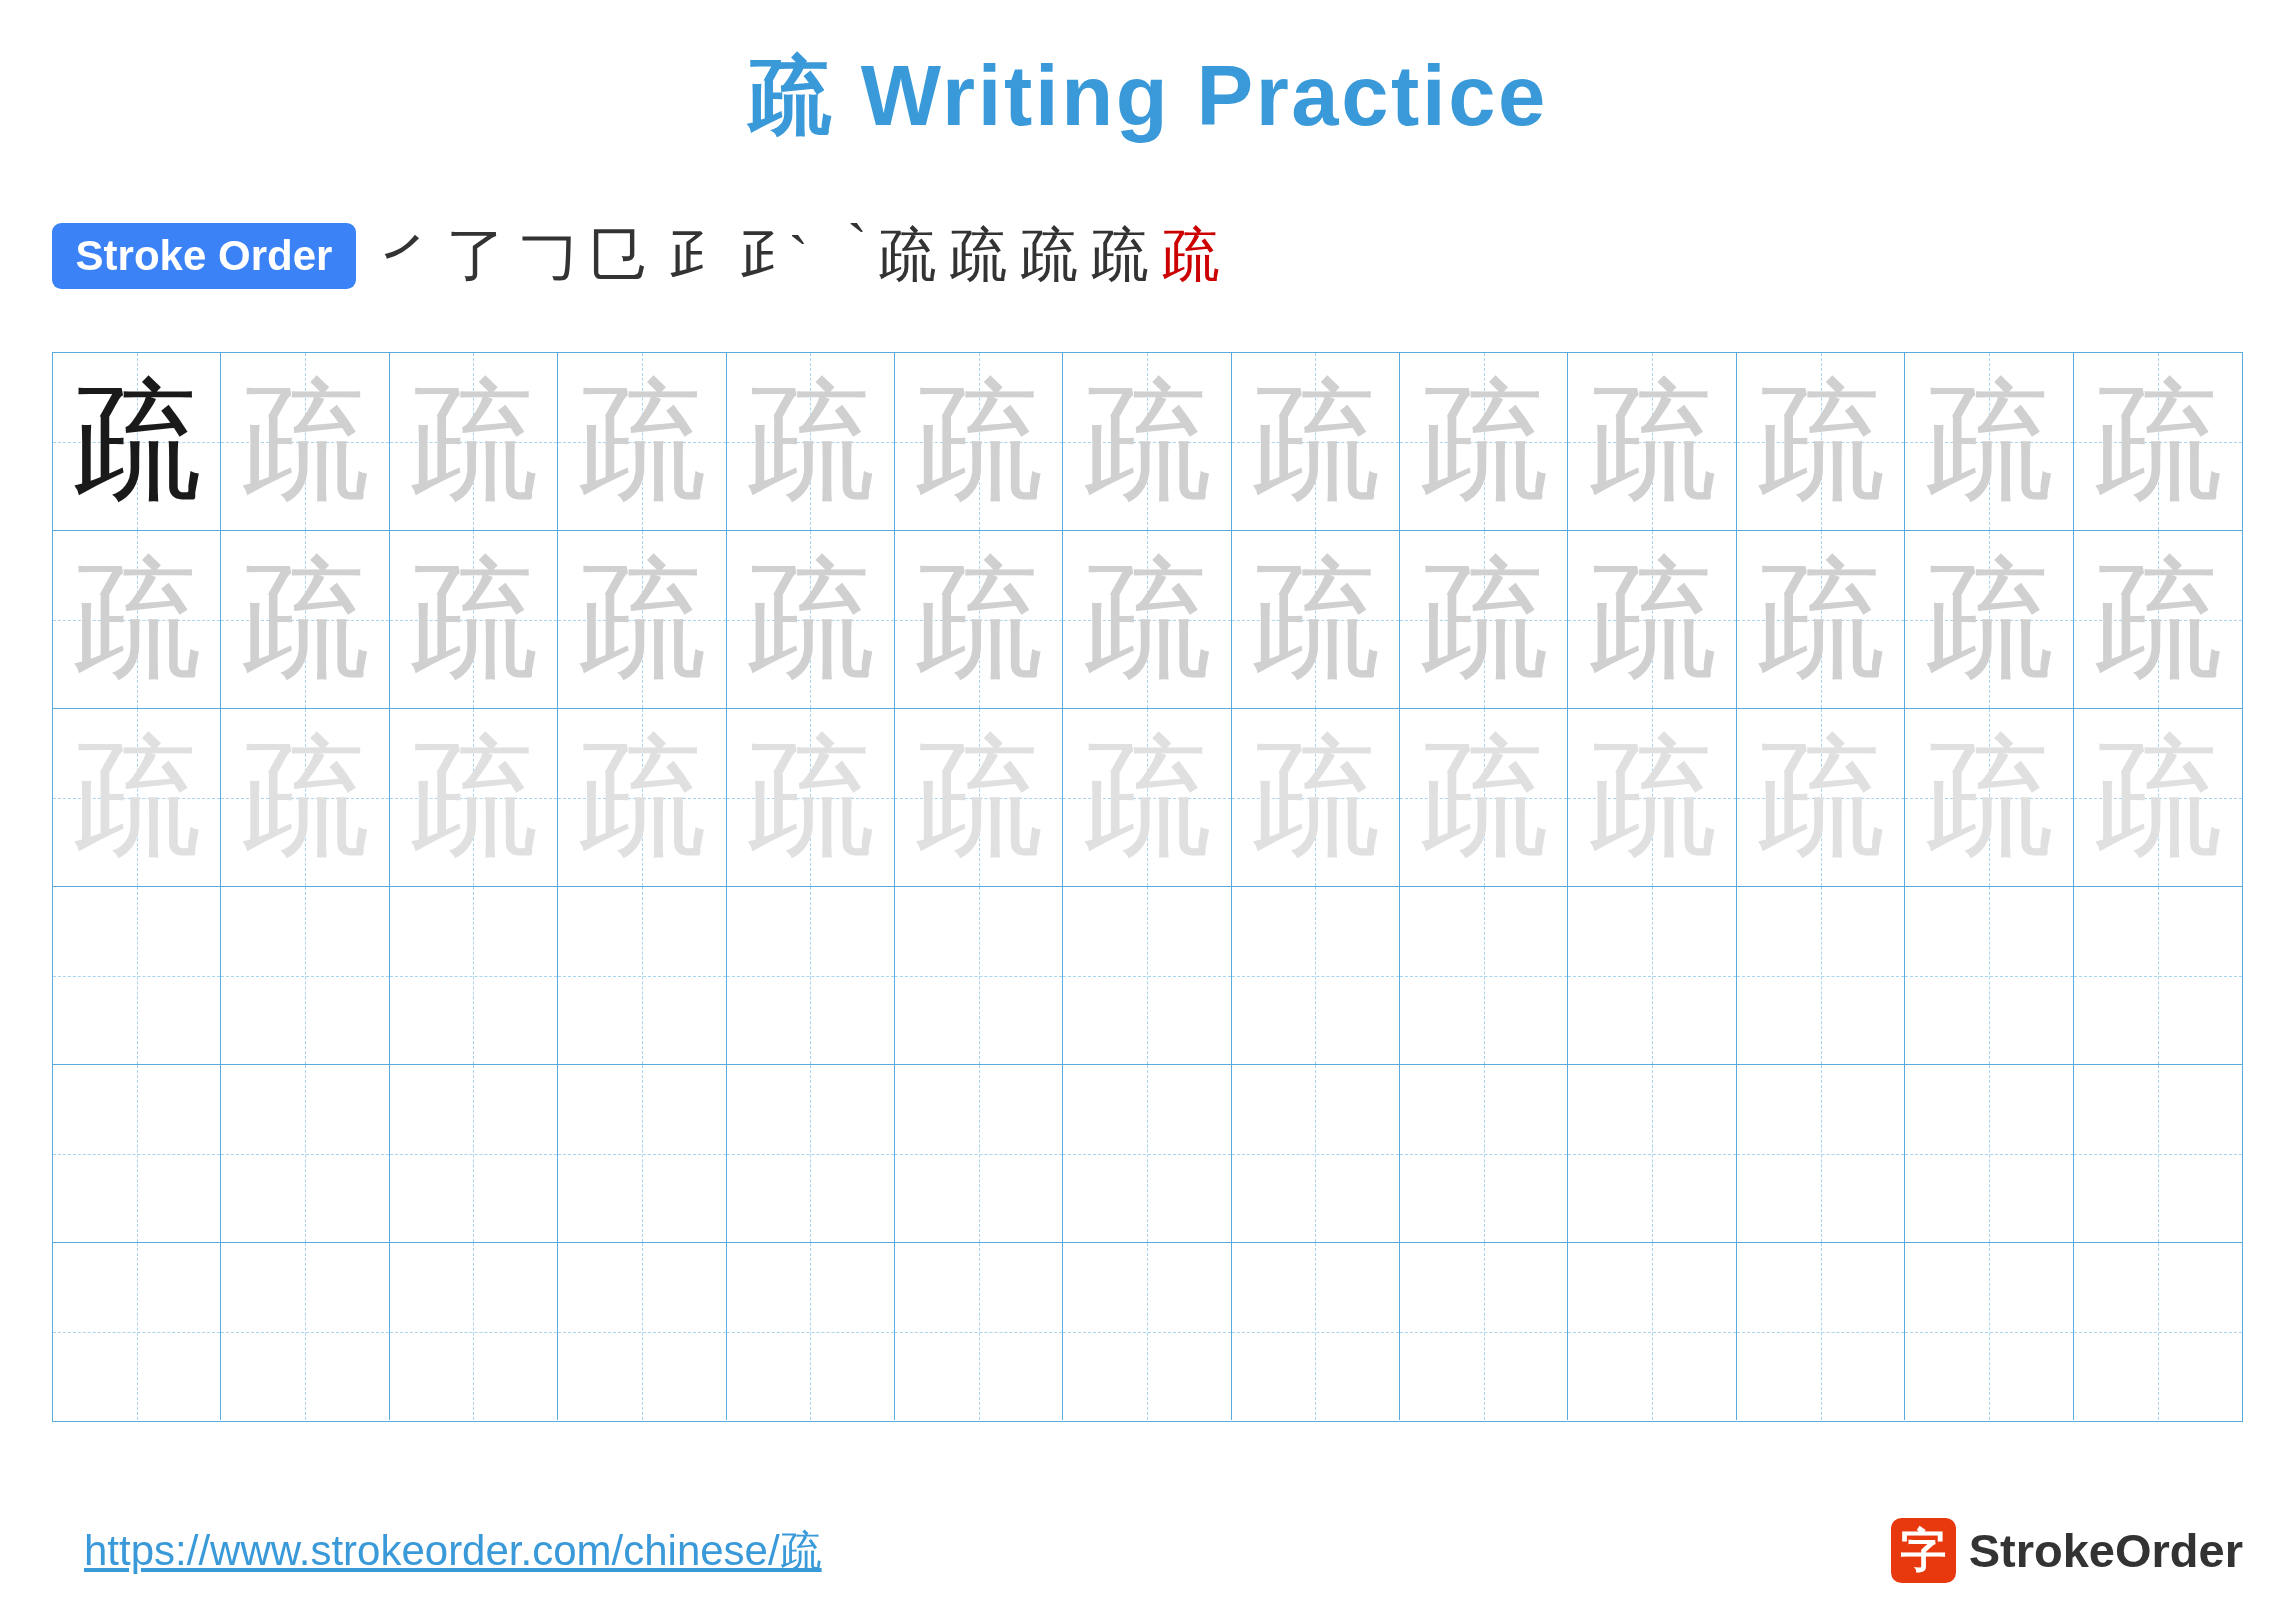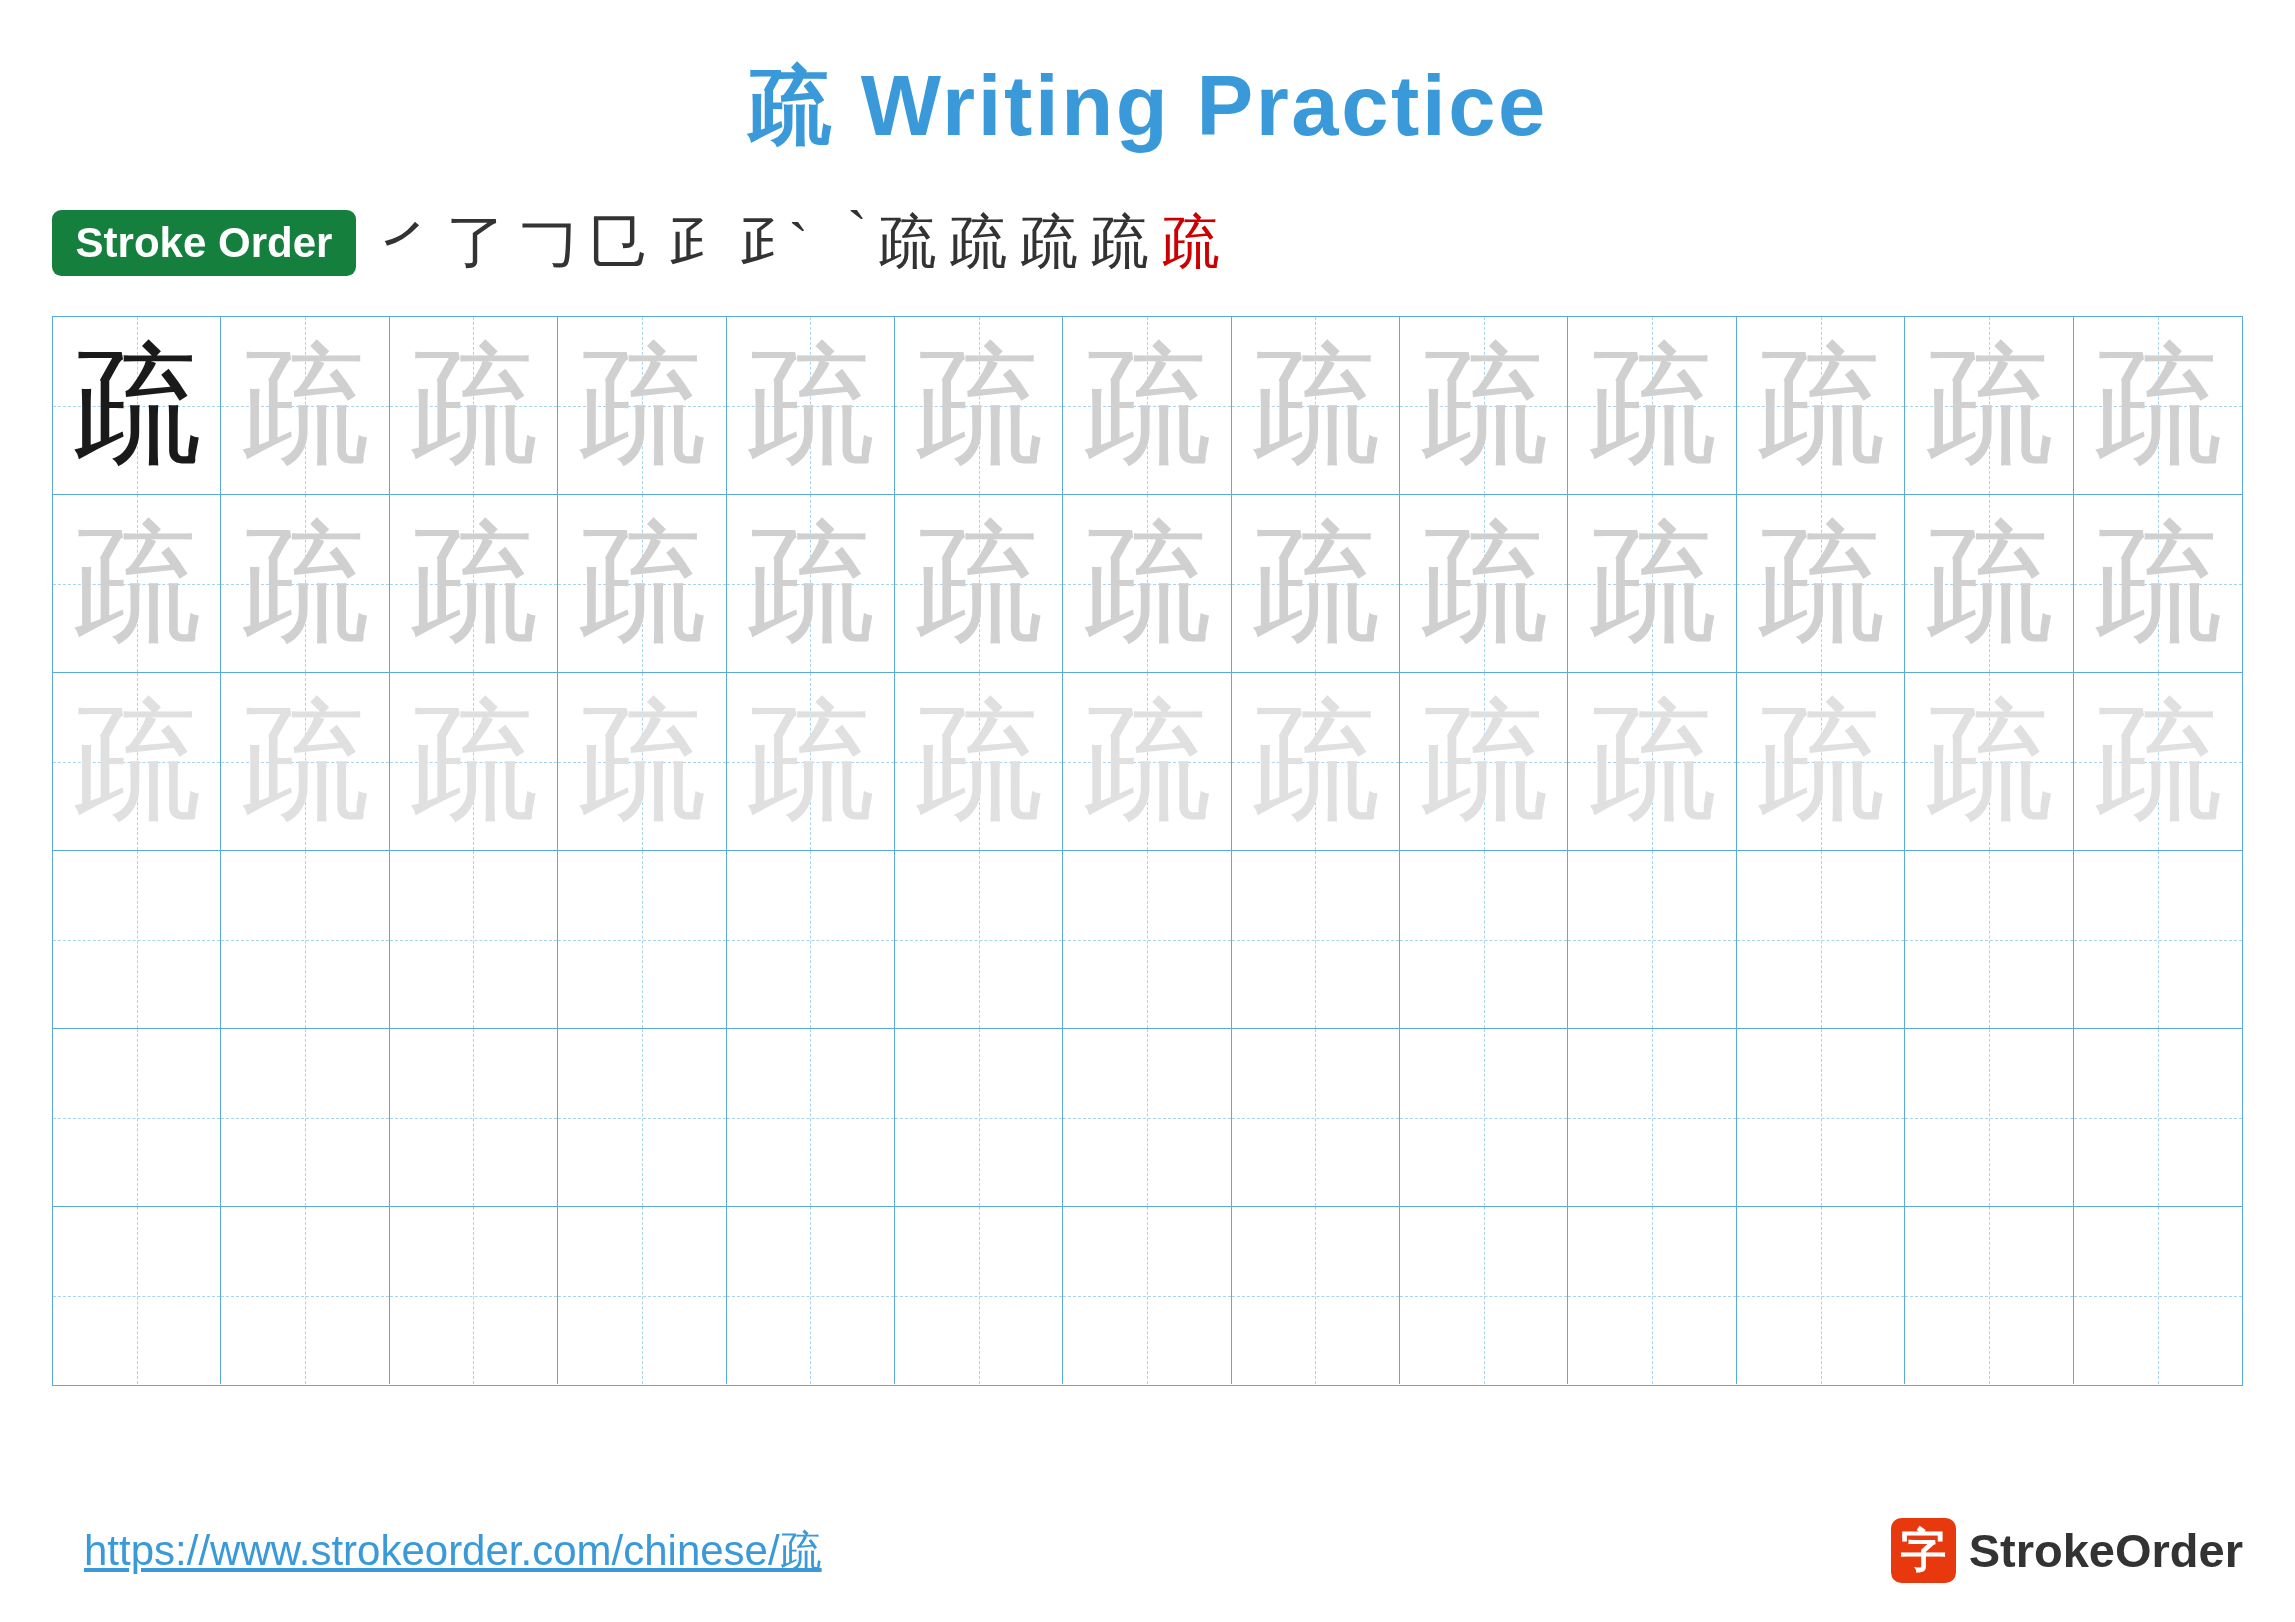--- a/index.html
+++ b/index.html
@@ -8,24 +8,25 @@
       height: 1622px;
       background: #ffffff;
       font-family: serif;
       position: relative;
       overflow: hidden;
     }
 
     .page-container {
       width: 100%;
       height: 100%;
-      padding: 36px 52px;
+      padding: 26px 52px;
       display: flex;
       flex-direction: column;
       align-items: center;
+      gap: 23px;
     }
 
     .title {
       font-size: 85px;
       color: #3a9ad9;
       font-weight: bold;
       margin-top: 13px;
       margin-bottom: 39px;
       font-family: Arial, sans-serif;
       letter-spacing: 2.6px;
@@ -33,21 +34,21 @@
 
     .stroke-order-row {
       display: flex;
       align-items: center;
       width: 100%;
       margin-bottom: 33px;
       gap: 19.6px;
     }
 
     .stroke-order-badge {
-      background: #15803d;
+      background: #3b82f6;
       color: white;
       font-size: 42px;
       font-family: Arial, sans-serif;
       font-weight: bold;
       padding: 9.2px 23.6px;
       border-radius: 9.2px;
       white-space: nowrap;
       text-align: right;
     }
 

